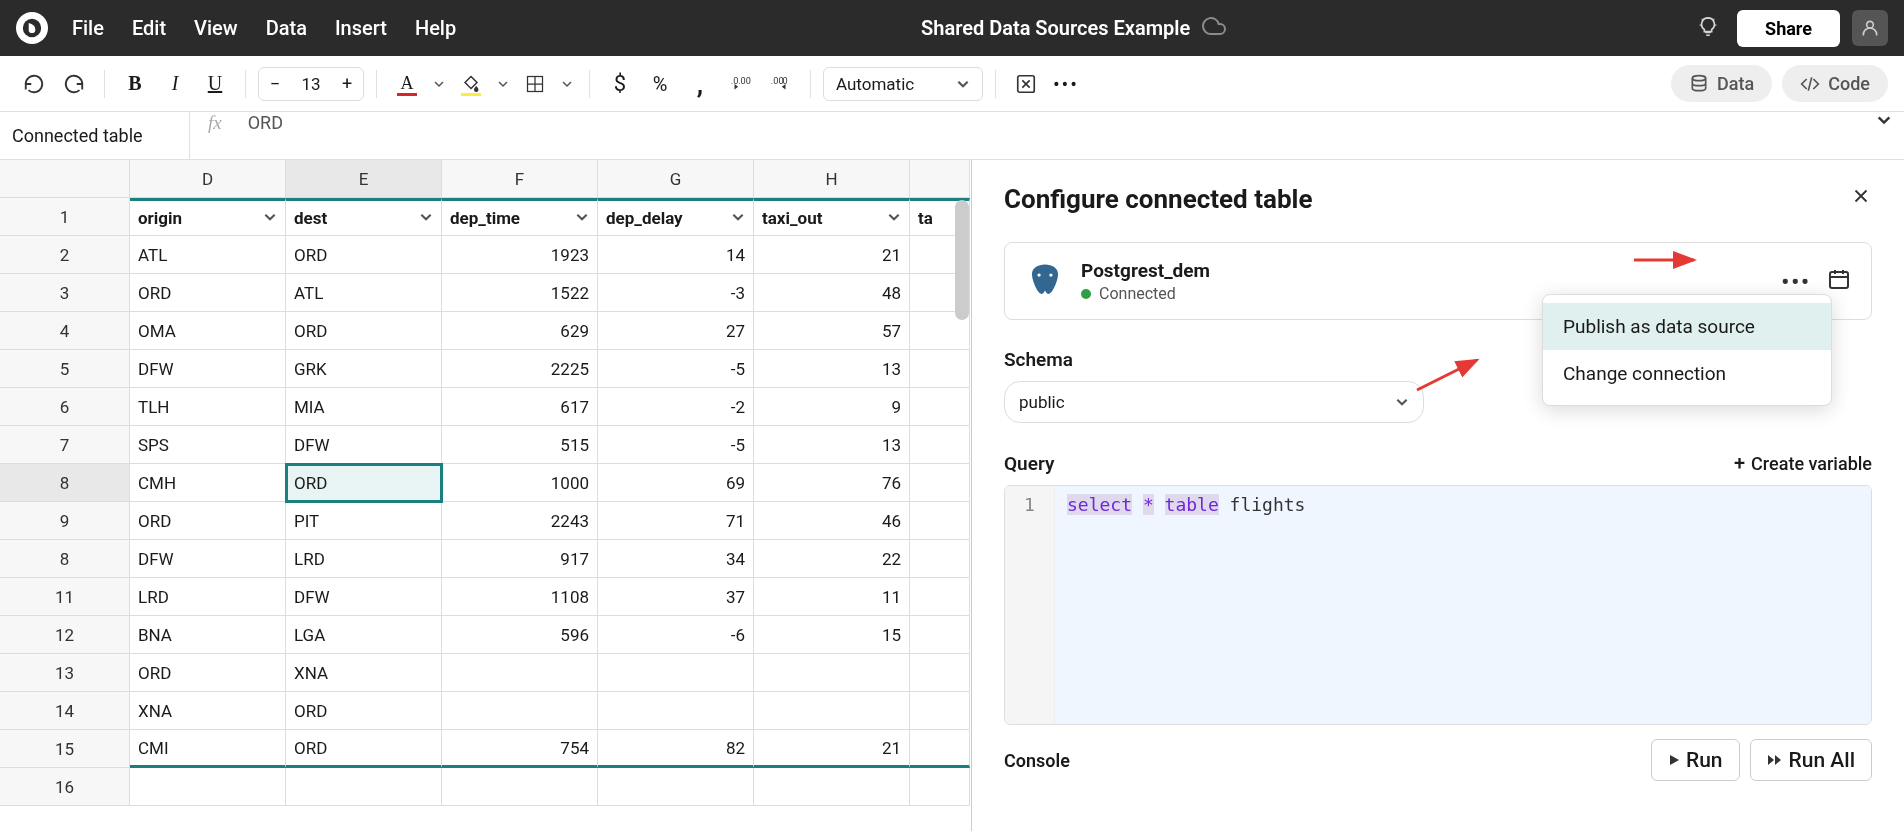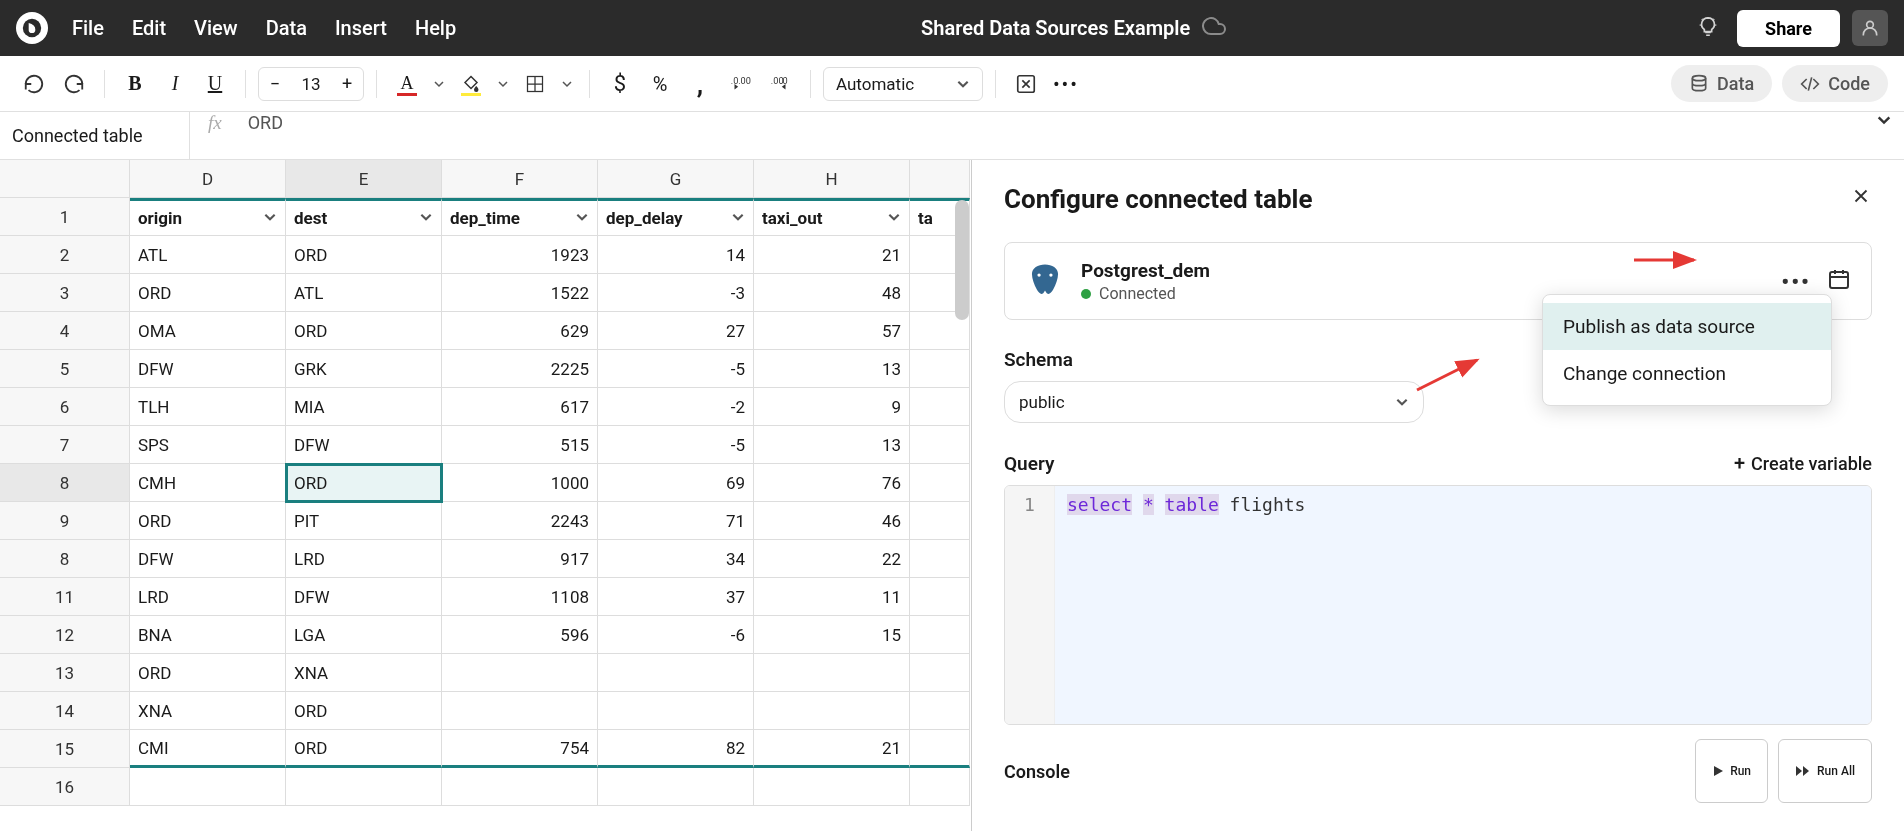--- a/index.html
+++ b/index.html
@@ -77,21 +77,21 @@
 .query-header { display: flex; justify-content: space-between; align-items: center; margin-bottom: 10px; }
 .create-var { font-size: 18px; font-weight: 500; cursor: pointer; display: flex; align-items: center; gap: 6px; }
 .query-editor { border: 1px solid #ddd; border-radius: 6px; height: 240px; display: flex; font-family: Menlo, Consolas, monospace; font-size: 18px; overflow: hidden; }
 .gutter { width: 50px; background: #f5f5f5; border-right: 1px solid #eee; text-align: center; padding-top: 8px; color: #888; }
 .code-area { flex: 1; padding: 8px 12px; background: #f0f6ff; }
 .code-area .kw { color: #6d28d9; background: #e0d8ec; }
 .code-area .tbl { color: #333; }
 .console-bar { display: flex; justify-content: space-between; align-items: center; margin-top: 14px; }
 .console-label { font-size: 18px; font-weight: 600; }
 .run-btns { display: flex; gap: 10px; }
-.run-btn { border: 1px solid #ccc; border-radius: 6px; padding: 24px 16px; font-size: 12px; font-weight: 500; cursor: pointer; display: flex; align-items: center; gap: 6px; background: #fff; }
+.run-btn { border: 1px solid #ccc; border-radius: 6px; padding: 8px 16px; font-size: 21px; font-weight: 500; cursor: pointer; display: flex; align-items: center; gap: 6px; background: #fff; }
 
 
 .dropdown { position: absolute; top: 80px; right: 80px; background: #fff; border: 1px solid #ddd; border-radius: 8px; box-shadow: 0 4px 20px rgba(0,0,0,0.15); padding: 8px 0; min-width: 290px; z-index: 100; }
 .dropdown-item { padding: 12px 20px; font-size: 19px; cursor: pointer; }
 .dropdown-item.hover { background: #e0f0ef; }
 
 
 .arrow { position: absolute; z-index: 50; }
 .arrow svg { overflow: visible; }
 

